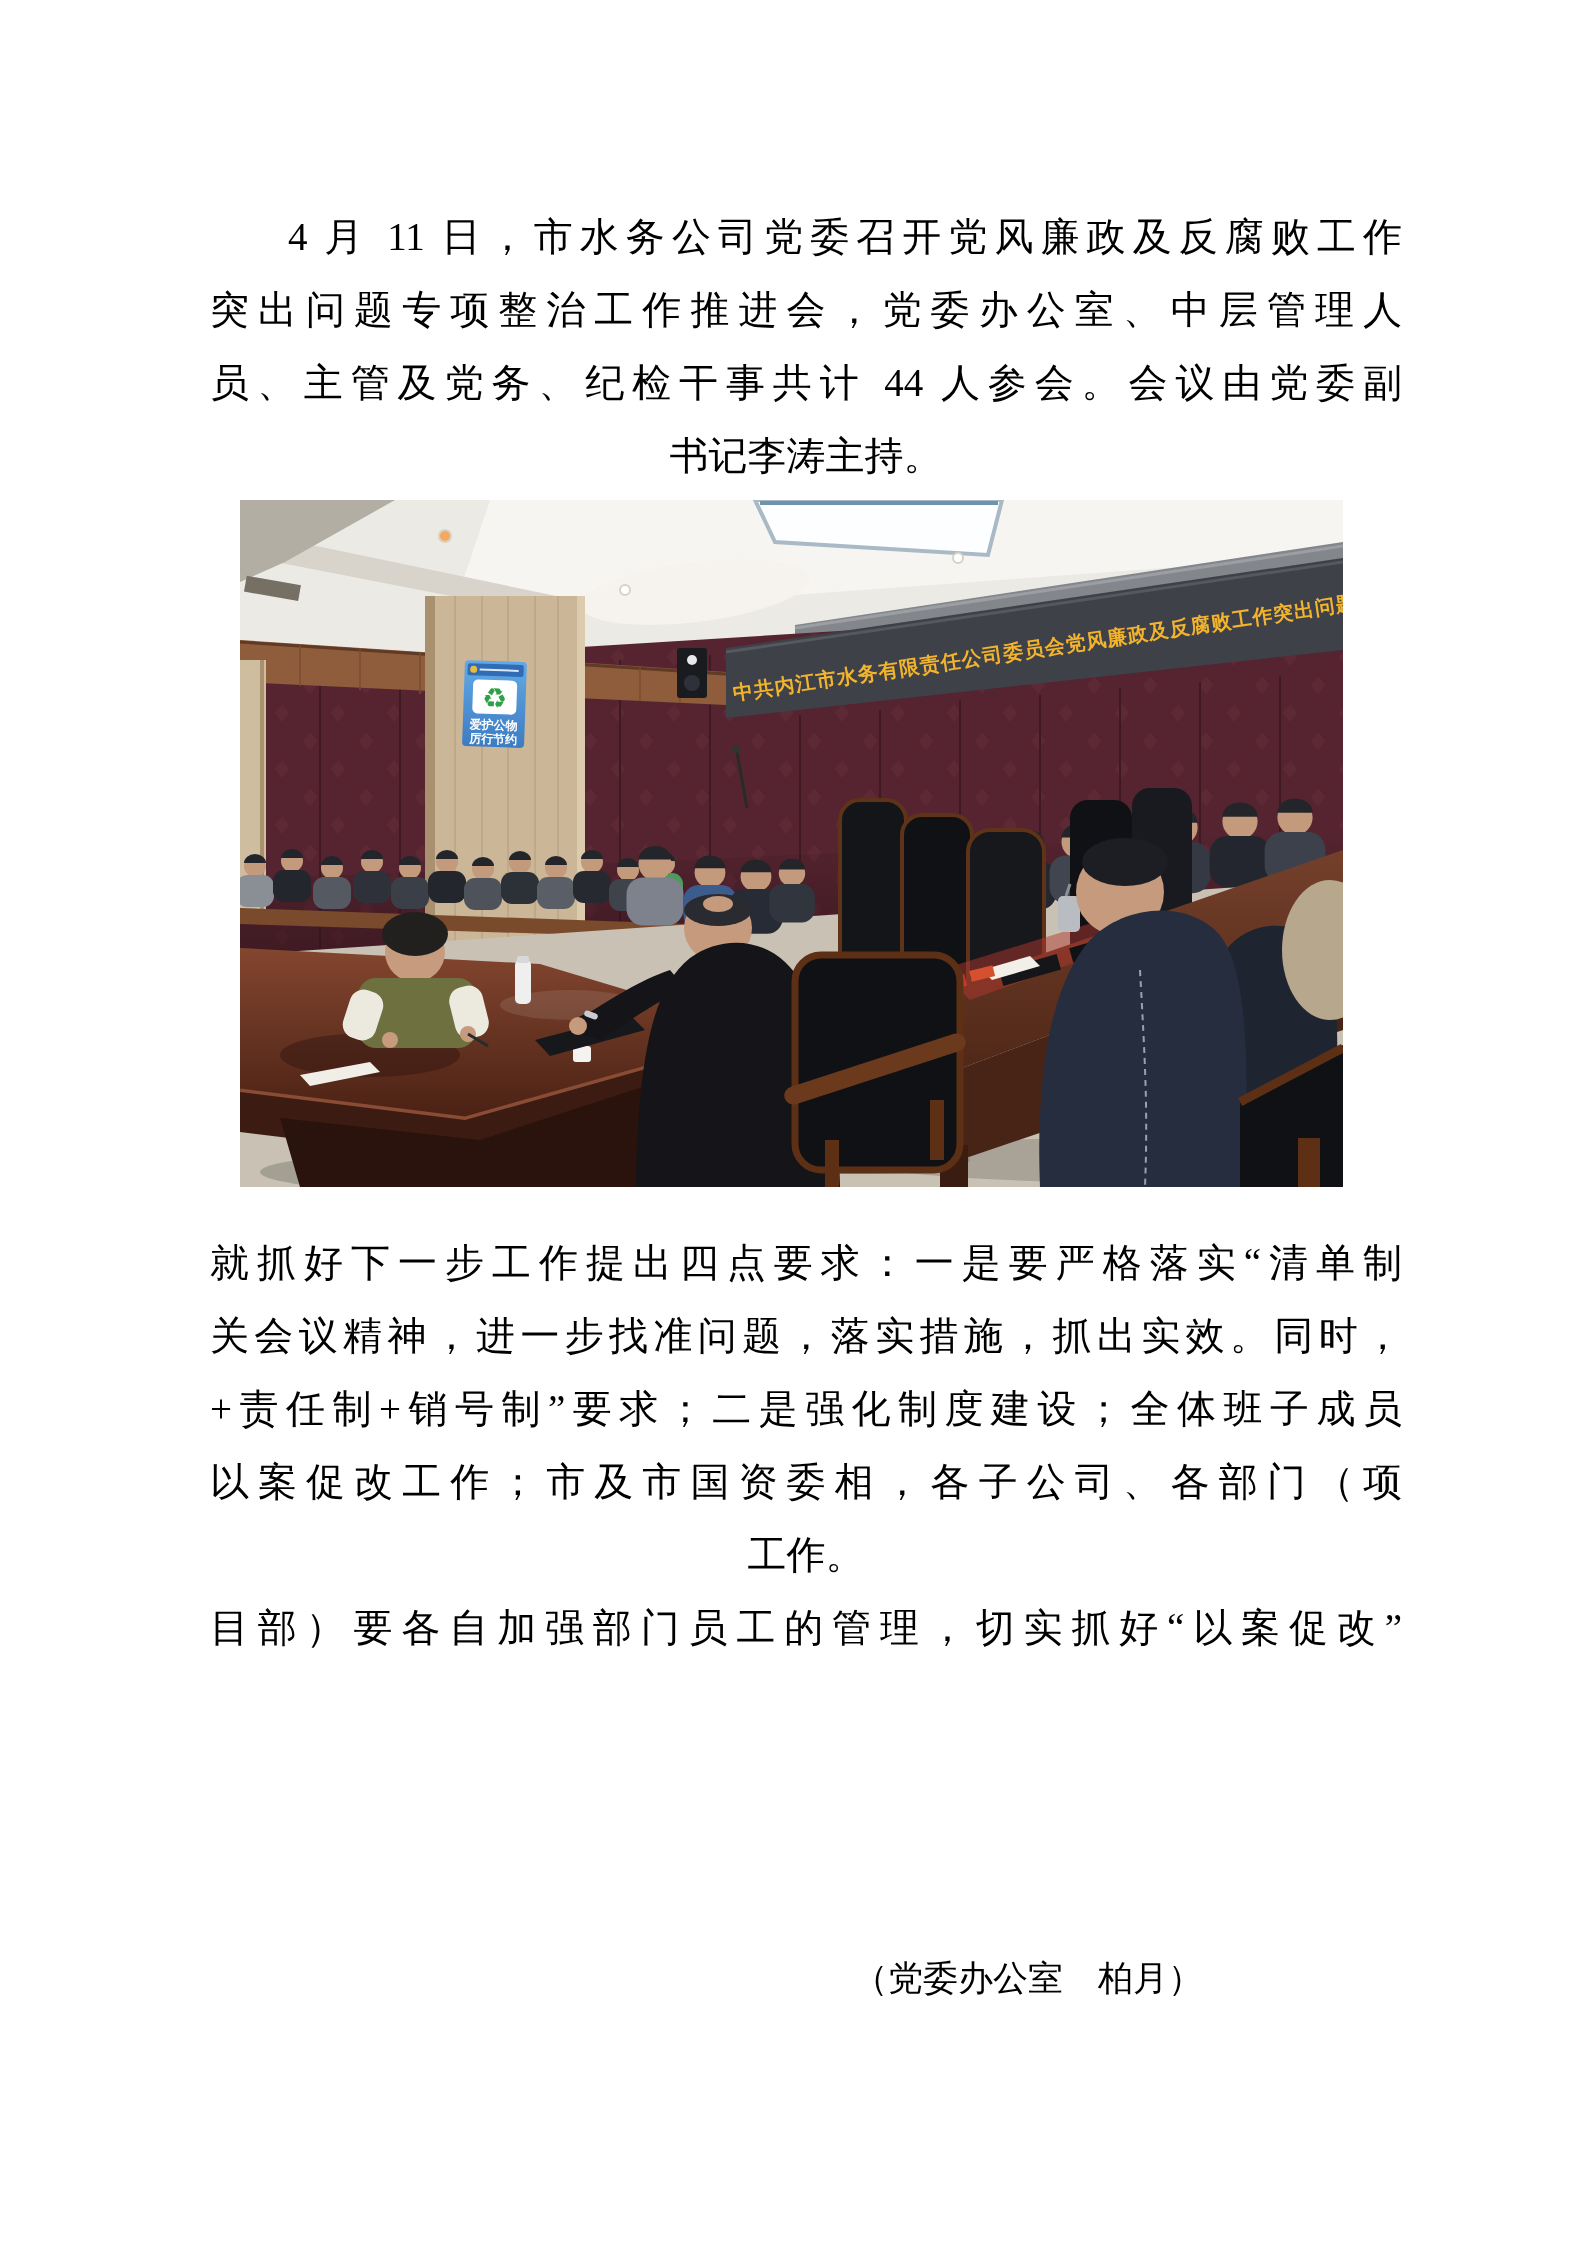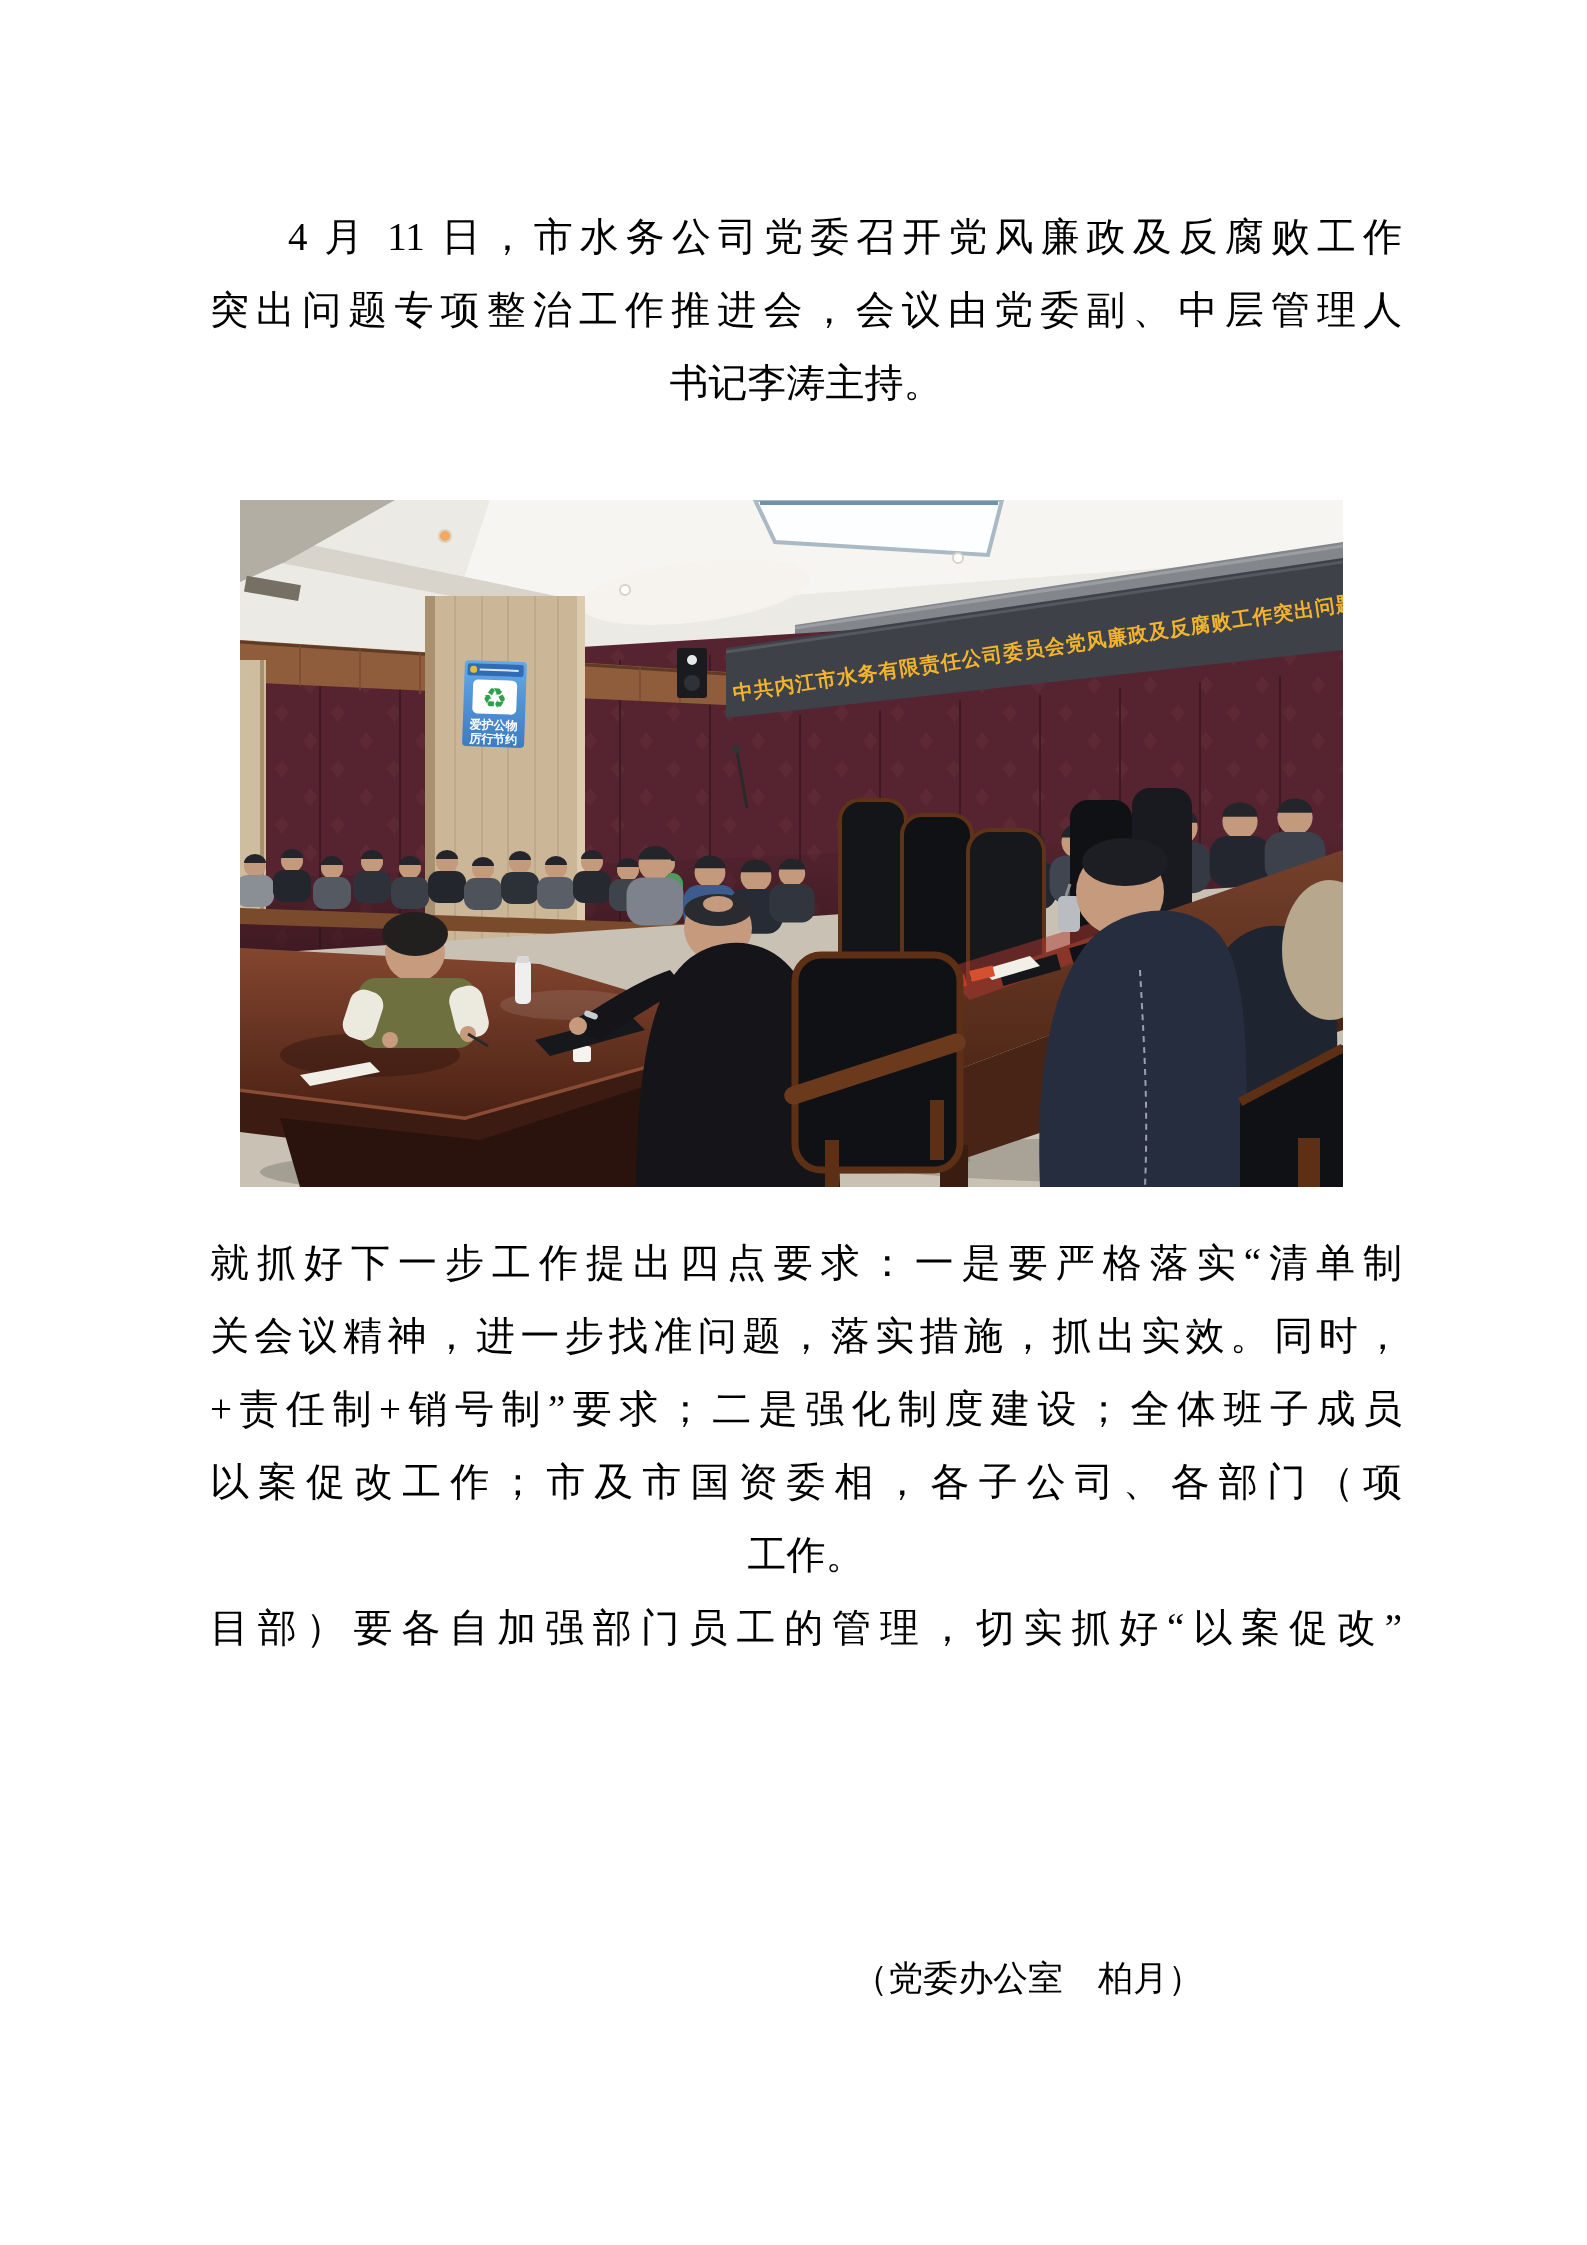--- a/index.html
+++ b/index.html
@@ -28,21 +28,22 @@
   }
   .photo svg{display:block;}
 </style>
 </head>
 <body>
 
 <div class="page">
 
   <div class="para" id="p1">
     <div class="tline jline indent">4 月 11 日，市水务公司党委召开党风廉政及反腐败工作</div>
-    <div class="tline jline">突出问题专项整治工作推进会，会议由党委副、中层管理人</div>
+    <div class="tline jline">突出问题专项整治工作推进会，党委办公室、中层管理人</div>
+    <div class="tline jline">员、主管及党务、纪检干事共计 44 人参会。会议由党委副</div>
     <div class="tline">书记李涛主持。</div>
   </div>
 
   <div class="photo">
     <svg width="1103" height="687" viewBox="0 0 1103 687" xmlns="http://www.w3.org/2000/svg">
       <defs>
         <linearGradient id="gTL" x1="0" y1="0" x2="0" y2="1">
           <stop offset="0" stop-color="#83462f"></stop>
             <stop offset="1" stop-color="#4a2114"></stop>
         </linearGradient>

